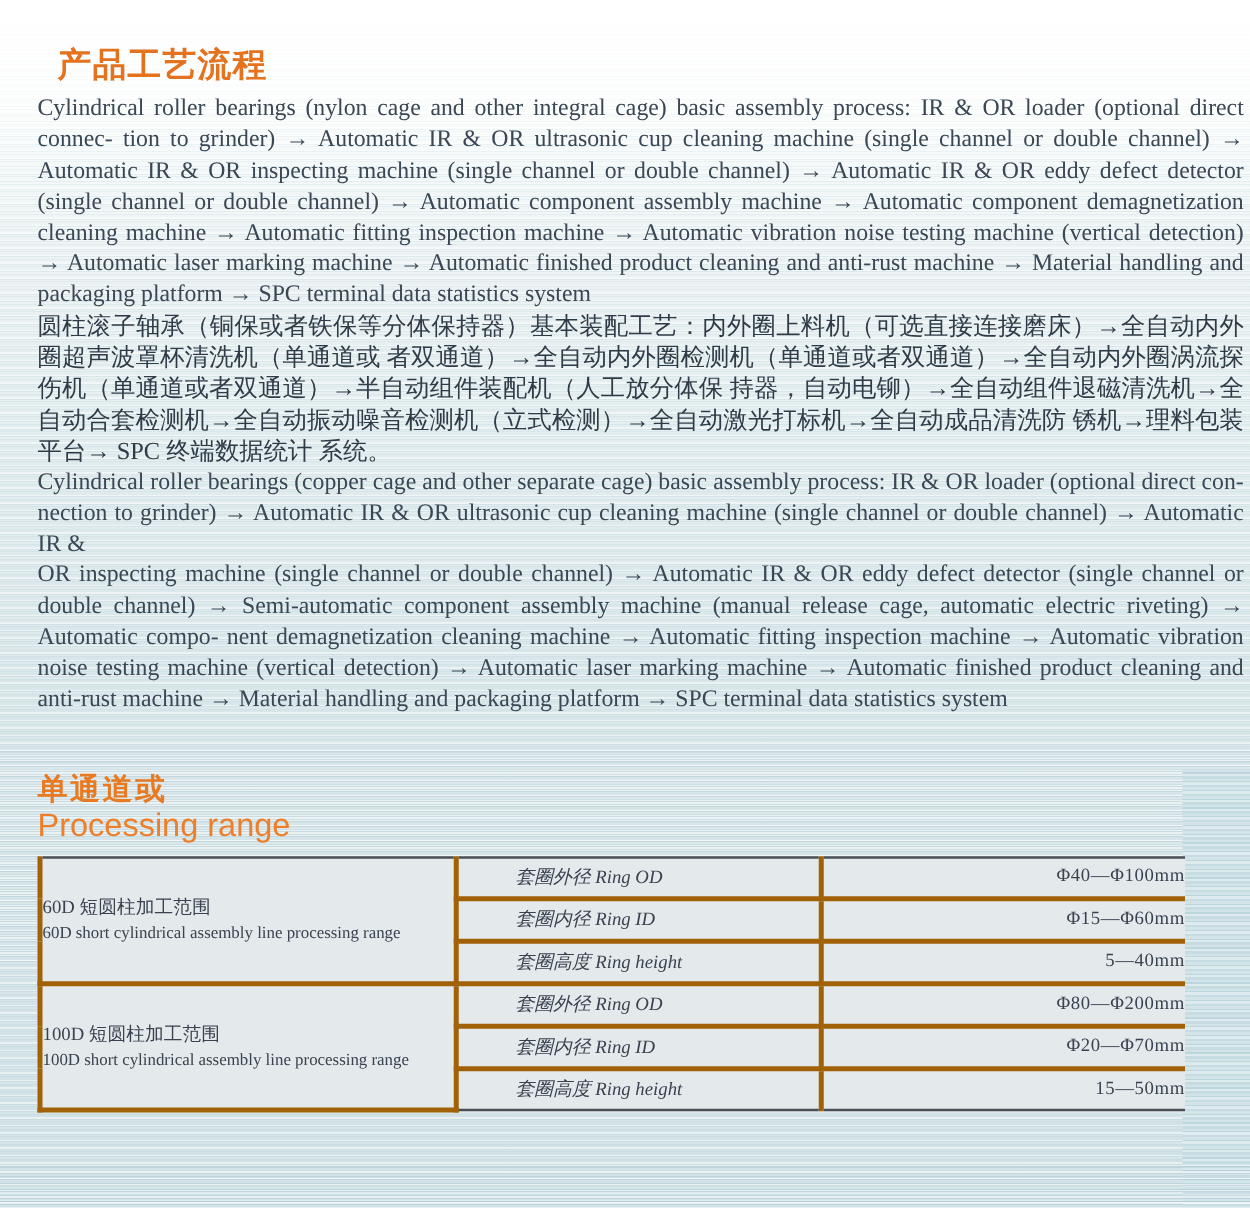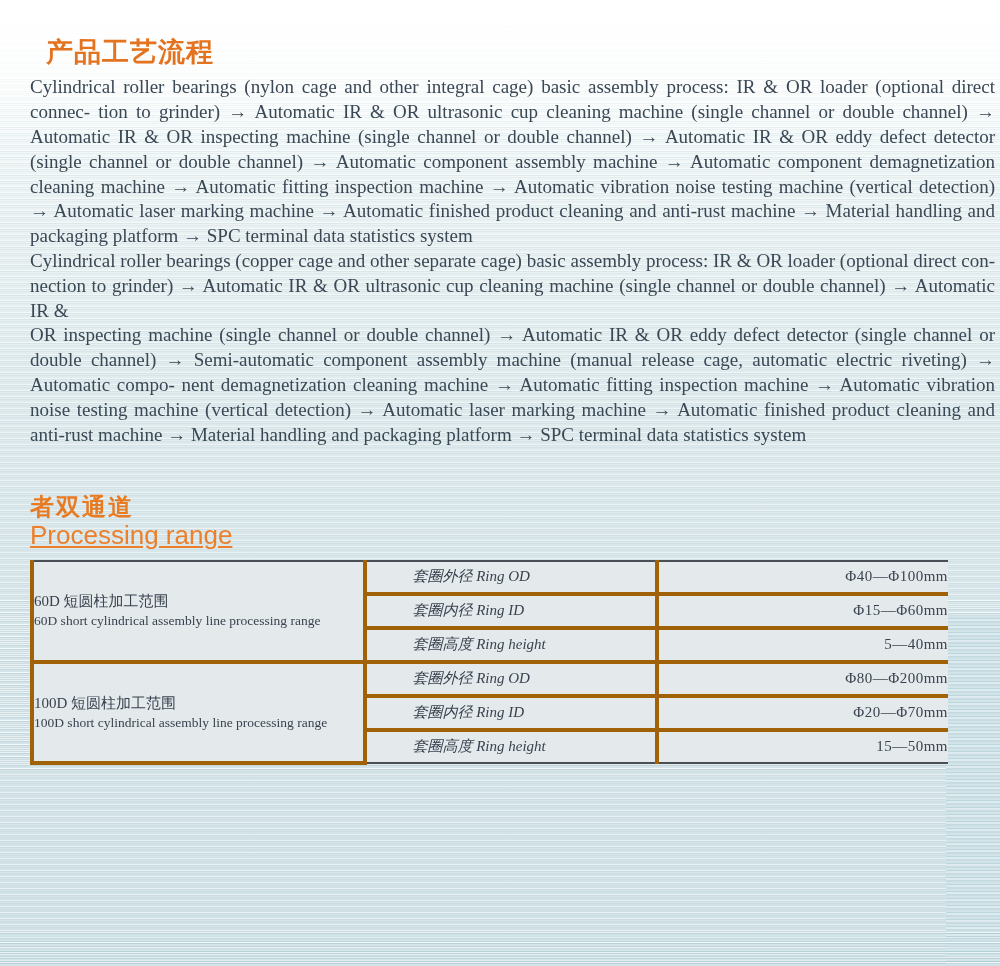--- a/index.html
+++ b/index.html
@@ -37,21 +37,21 @@
   .h-flow{margin:0 0 7px 16px;font-family:"Liberation Sans",sans-serif;font-weight:bold;
     font-size:27px;line-height:1.2;color:#e4731f;letter-spacing:1px;}
 
   .para{margin:0;width:965px;text-align:justify;}
   .para.zh{font-size:19.5px;line-height:25px;color:#2f3b47;}
   .para.en{font-size:19px;line-height:24.8px;color:#3a4754;white-space:pre-line;}
 
   .range-head{margin-top:46px;}
   .h-range-zh{font-family:"Liberation Sans",sans-serif;font-weight:bold;font-size:24px;
     line-height:1.15;color:#e87a22;letter-spacing:2px;}
-  .h-range-en{font-family:"Liberation Sans",sans-serif;font-size:26px;line-height:1.1;color:#ec7f2b;text-decoration:underline;}
+  .h-range-en{font-family:"Liberation Sans",sans-serif;font-size:26px;line-height:1.1;color:#ec7f2b;}
 
   table.range{border-collapse:collapse;margin-top:10px;width:918px;background:#e4e9ec;
     color:#39434f;font-family:"Liberation Serif",serif;}
   table.range td{border:4px solid #a16207;height:30px;padding:0;}
   table.range{border-left:2px solid #494f55;}
   table.range tr:first-child td{border-top:2px solid #494f55;}
   table.range tr:last-child td{border-bottom:2px solid #494f55;}
   table.range td:last-child{border-right:none;}
   table.range tr.group-start td{border-top:2px solid #494f55;}
   .group-cell{width:331px;text-align:left;}
@@ -67,25 +67,26 @@
   <div class="white-fade"></div>
   <div class="band-mid"></div>
   <div class="band-right"></div>
   <div class="band-bottom"></div>
 
   <div class="content">
 
     <h1 class="h-flow">产品工艺流程</h1>
 
     <p class="para en">Cylindrical roller bearings (nylon cage and other integral cage) basic assembly process: IR &amp; OR loader (optional direct connec- tion to grinder)  →  Automatic IR &amp; OR ultrasonic cup cleaning machine (single channel or double channel)  →  Automatic IR &amp; OR inspecting machine (single channel or double channel)  →  Automatic IR &amp; OR eddy defect detector (single channel or double channel)  →  Automatic component assembly machine  →  Automatic component demagnetization cleaning machine  →  Automatic fitting inspection machine  →  Automatic vibration noise testing machine (vertical detection)  →  Automatic laser marking machine  →  Automatic finished product cleaning and anti-rust machine  →  Material handling and packaging platform  →  SPC terminal data statistics system</p>
+    <p class="para zh">圆柱滚子轴承（铜保或者铁保等分体保持器）基本装配工艺：内外圈上料机（可选直接连接磨床）→全自动内外圈超声波罩杯清洗机（单通道或 者双通道）→全自动内外圈检测机（单通道或者双通道）→全自动内外圈涡流探伤机（单通道或者双通道）→半自动组件装配机（人工放分体保 持器，自动电铆）→全自动组件退磁清洗机→全自动合套检测机→全自动振动噪音检测机（立式检测）→全自动激光打标机→全自动成品清洗防 锈机→理料包装平台→ SPC 终端数据统计 系统。</p>
     <p class="para en">Cylindrical roller bearings (copper cage and other separate cage) basic assembly process: IR &amp; OR loader (optional direct con- nection to grinder) → Automatic IR &amp; OR ultrasonic cup cleaning machine (single channel or double channel) → Automatic IR &amp;
 OR inspecting machine (single channel or double channel)  →  Automatic IR &amp; OR eddy defect detector (single channel or double channel) → Semi-automatic component assembly machine (manual release cage, automatic electric riveting) → Automatic compo- nent demagnetization cleaning machine → Automatic fitting inspection machine → Automatic vibration noise testing machine (vertical detection)  →  Automatic laser marking machine  →  Automatic finished product cleaning and anti-rust machine  →  Material handling and packaging platform  →  SPC terminal data statistics system</p>
 
     <div class="range-head">
-      <div class="h-range-zh">者双通道</div>
+      <div class="h-range-zh">单通道或</div>
       <div class="h-range-en">Processing range</div>
     </div>
 
     <table class="range">
       <tbody>
           <tr>
         <td class="group-cell" rowspan="3">
           <div class="g-zh">60D 短圆柱加工范围</div>
           <div class="g-en">60D short cylindrical assembly line processing range</div>
         </td>

